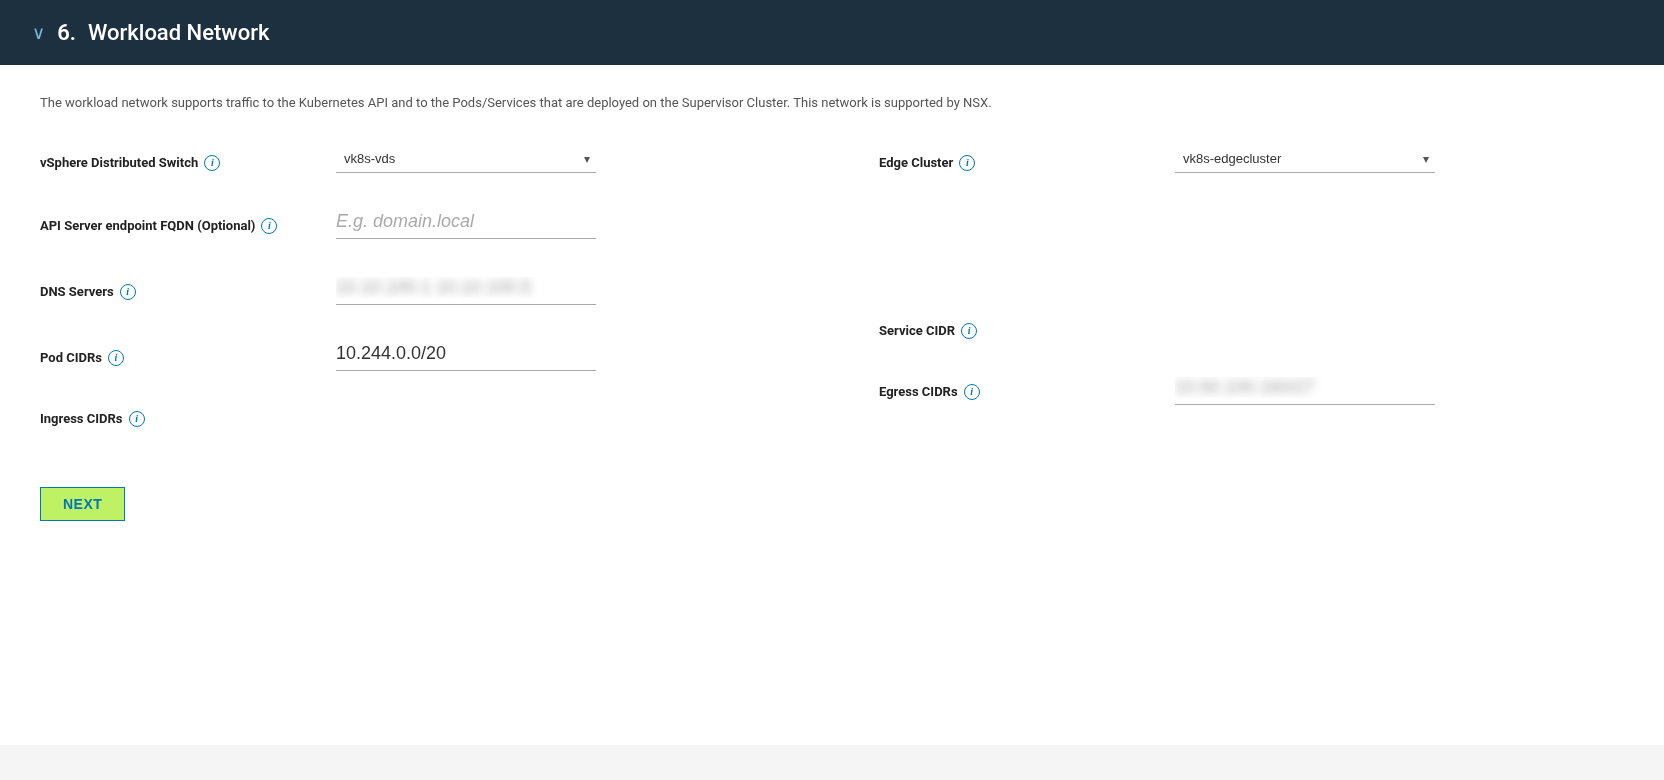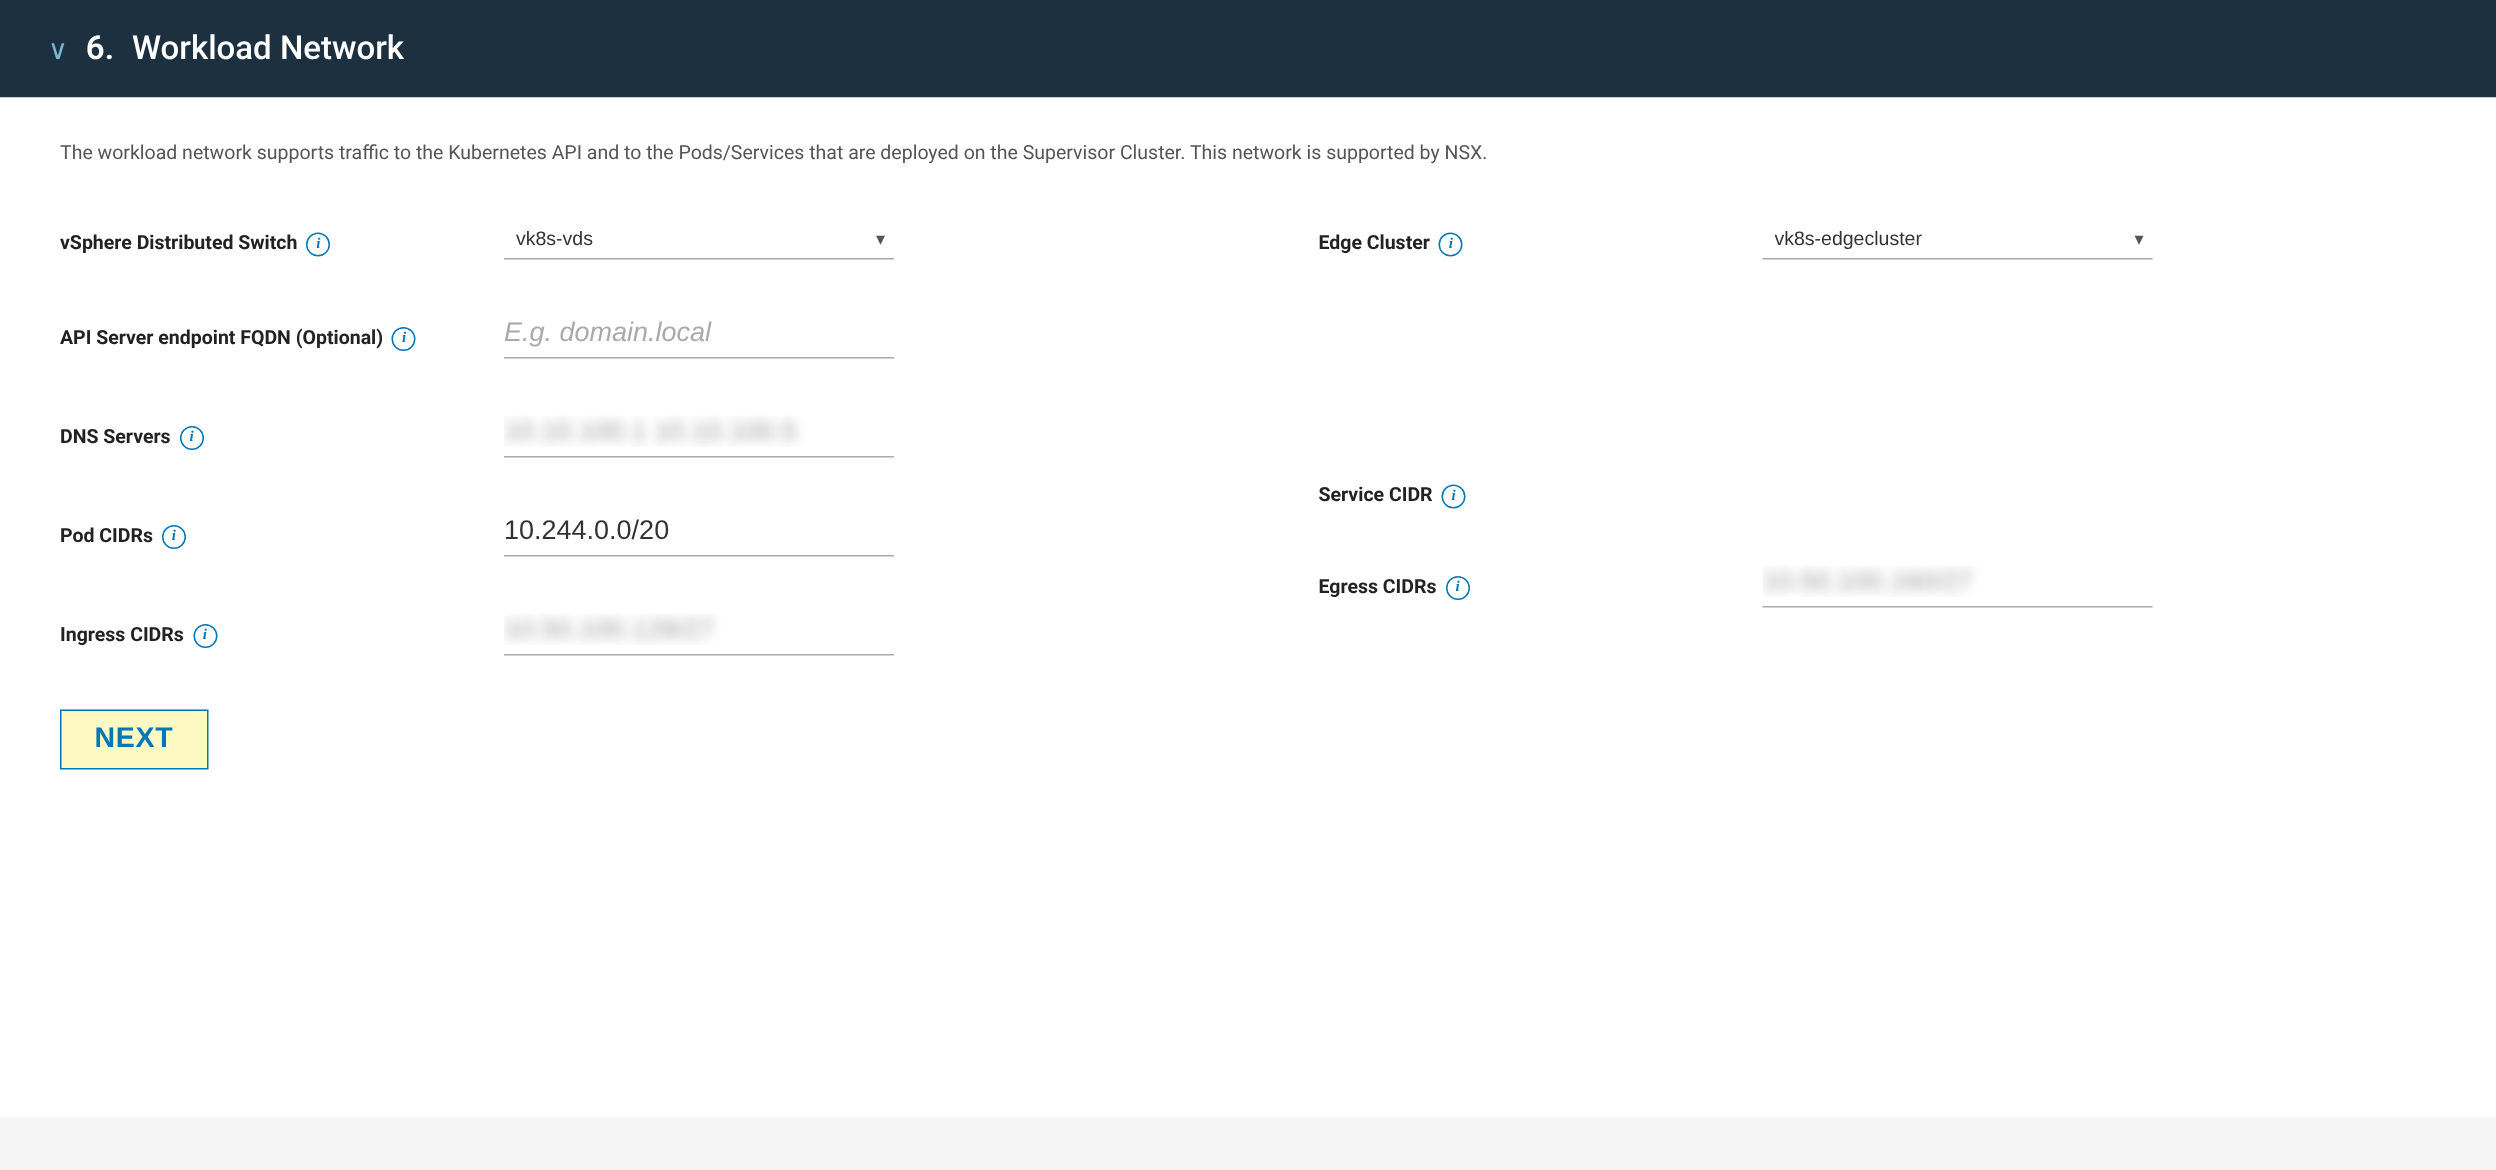--- a/index.html
+++ b/index.html
@@ -186,26 +186,26 @@
     .field-note {
       font-size: 12px;
       color: #555;
       margin-top: 6px;
       max-width: 260px;
       line-height: 1.4;
     }
 
     
     .btn-next {
-      margin-top: 4px;
+      margin-top: 28px;
       padding: 8px 22px;
       border: 1.5px solid #0077b8;
-      background: #fef9c3;
+      background: #bef264;
       color: #0077b8;
-      font-size: 19px;
+      font-size: 14px;
       font-weight: 600;
       letter-spacing: 0.5px;
       cursor: pointer;
       text-transform: uppercase;
     }
 
     
     .left-col { }
     .right-col { }
   </style>
@@ -272,23 +272,20 @@
           <div class="form-field-wrapper">
             <input class="form-input" type="text" value="10.244.0.0/20" style="">
           </div>
         </div>
 
         <div class="form-row">
           <div class="form-label-group">
             <span class="form-label">Ingress CIDRs</span>
             <span class="info-icon">i</span>
           </div>
-          <div class="form-field-wrapper">
-            <input class="form-input blurred" type="text" value="10.50.100.128/27" style="">
-          </div>
         </div>
 
       </div>
 
       <div class="right-col">
 
         <div class="form-row">
           <div class="form-label-group">
             <span class="form-label">Edge Cluster</span>
             <span class="info-icon">i</span>

